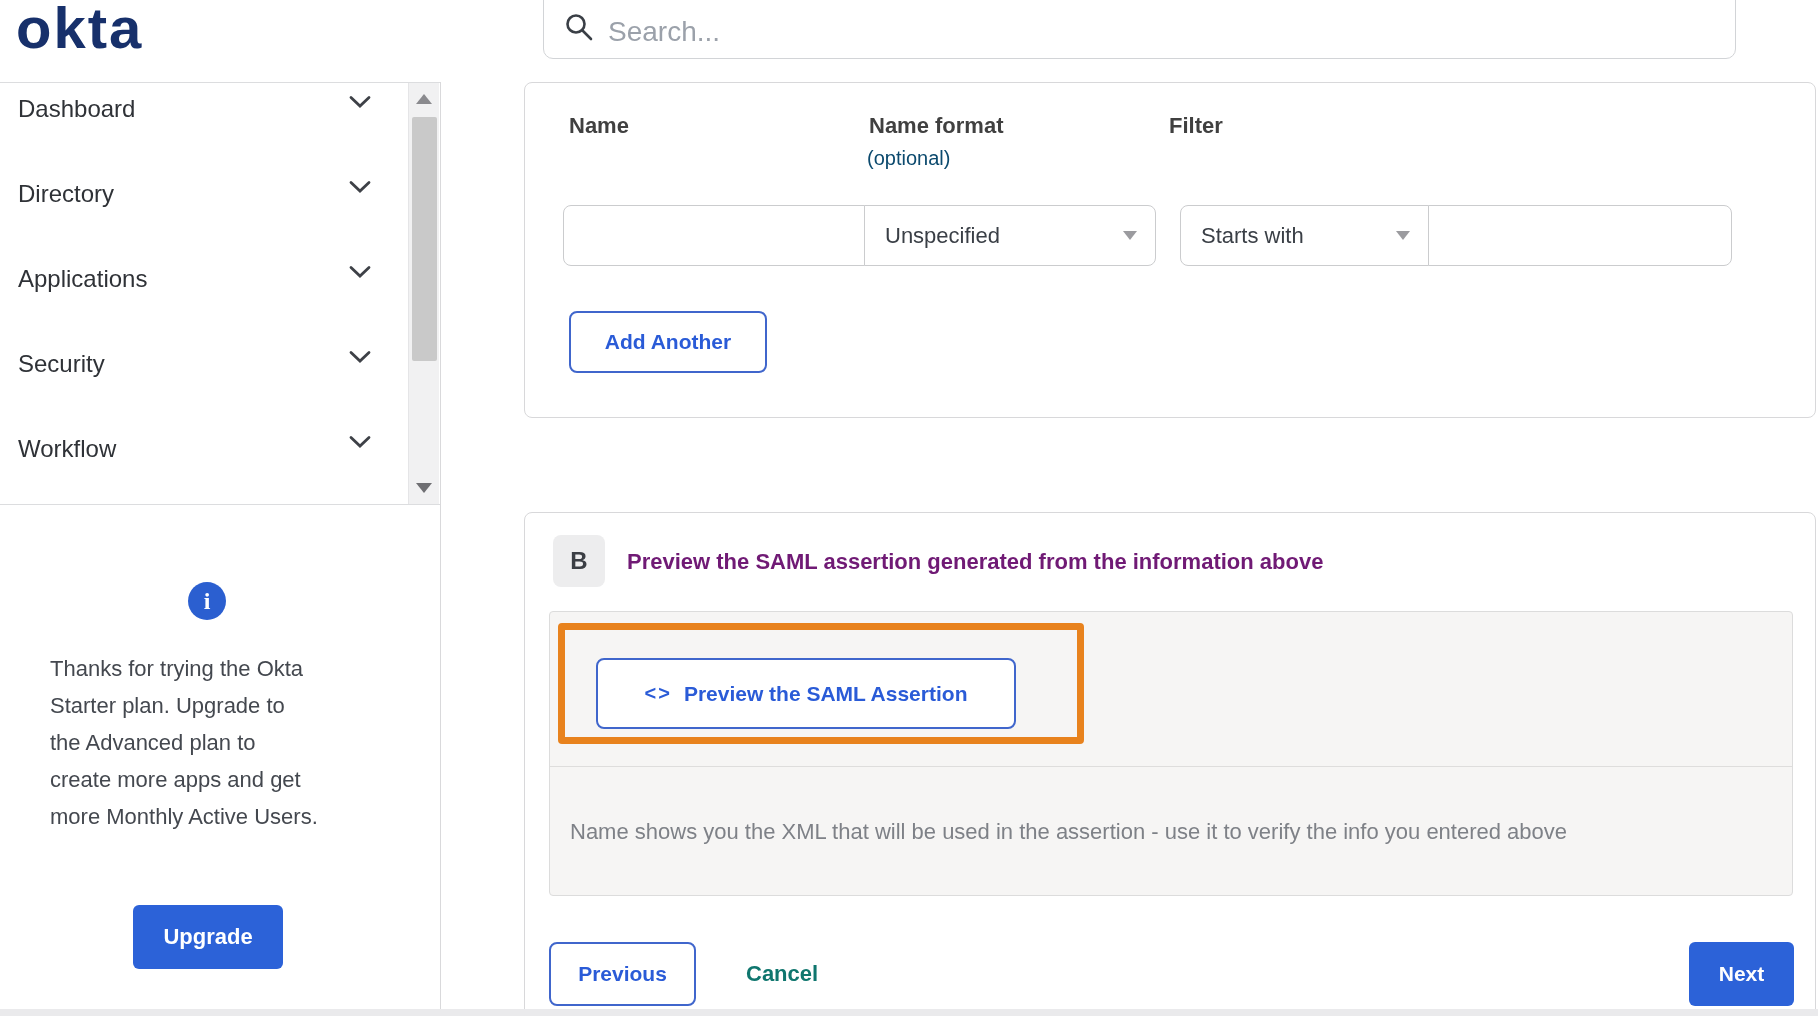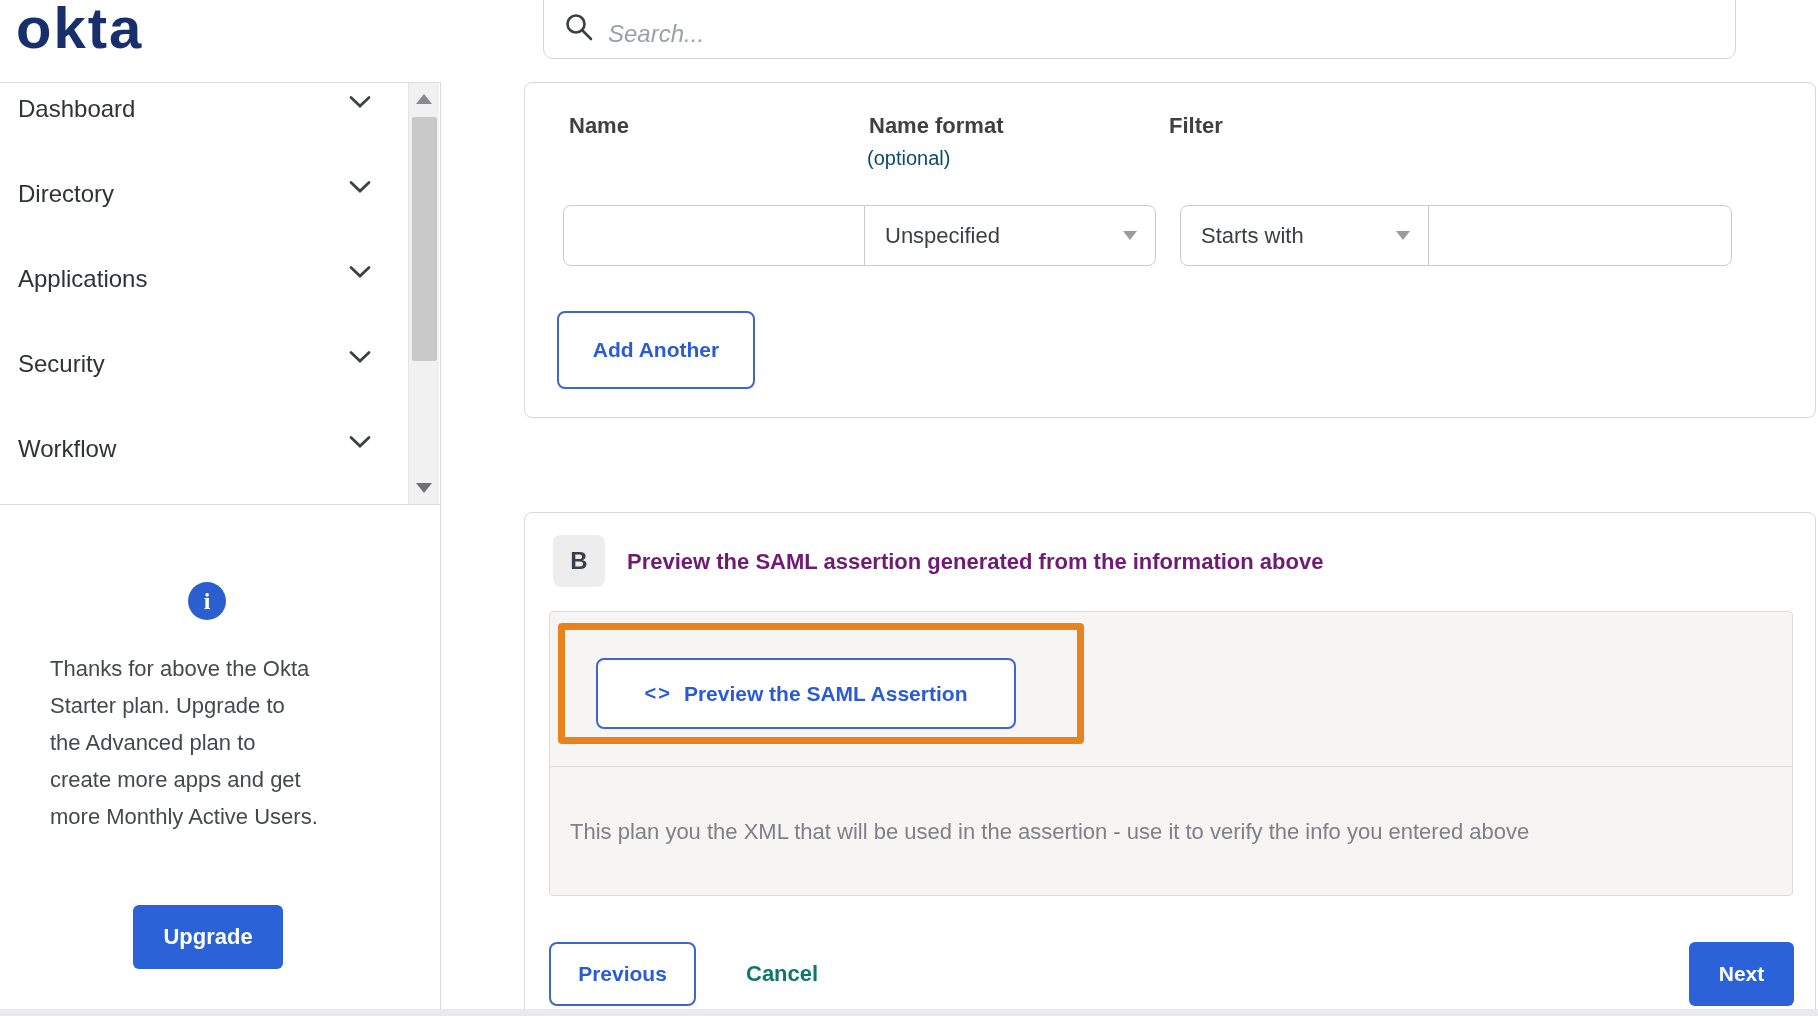--- a/index.html
+++ b/index.html
@@ -10,21 +10,21 @@
   }
   *{box-sizing:border-box;margin:0;padding:0;}
   html,body{width:1818px;height:1016px;overflow:hidden;background:#fff;}
   body{font-family:"Liberation Sans","DejaVu Sans",sans-serif;color:#2f3237;}
   .screen{position:relative;width:1818px;height:1016px;background:#fff;overflow:hidden;}
 
   
   .logo{position:absolute;left:16px;top:-6px;font-size:58px;font-weight:800;letter-spacing:2px;color:var(--navy);}
   .search-box{position:absolute;left:543px;top:-14px;width:1193px;height:73px;border:1px solid #d2d4d7;border-radius:10px;background:#fff;display:flex;align-items:flex-end;padding:0 20px 10px 20px;}
   .search-box .mag{flex:0 0 auto;margin-right:14px;margin-bottom:2px;}
-  .search-box input{flex:1;border:none;outline:none;font-size:24px;color:#3a3f46;background:transparent;font-family:inherit;font-style:italic;}
+  .search-box input{flex:1;border:none;outline:none;font-size:28px;color:#3a3f46;background:transparent;font-family:inherit;}
   .search-box input::placeholder{color:#9ba1aa;}
 
   
   .sidebar-nav{position:absolute;left:0;top:82px;width:440px;height:423px;background:#fff;border-top:1px solid #dcdddf;border-bottom:1px solid #dcdddf;}
   .nav-list{list-style:none;padding:12px 68px 0 18px;}
   .nav-item{height:85px;display:flex;align-items:flex-start;justify-content:space-between;cursor:pointer;}
   .nav-item .lbl{font-size:24px;font-weight:500;color:#2f3237;}
   .left-divider{position:absolute;left:440px;top:82px;width:1px;height:934px;background:#d9d9db;}
 
   
@@ -49,21 +49,21 @@
 
   .field-row{position:absolute;left:38px;top:122px;display:flex;}
   .txt-input{height:61px;border:1px solid #cbccce;background:#fff;font-size:22px;color:#3a3f46;padding:0 16px;outline:none;font-family:inherit;}
   .sel-box{height:61px;border:1px solid #cbccce;background:#fff;display:flex;align-items:center;justify-content:space-between;padding:0 18px 0 20px;font-size:22px;color:#3a3f46;cursor:pointer;}
   .caret{width:0;height:0;border-left:7px solid transparent;border-right:7px solid transparent;border-top:9px solid #9b9b9f;}
   .r-left{border-radius:8px 0 0 8px;}
   .r-right{border-radius:0 8px 8px 0;margin-left:-1px;}
   .grp-gap{width:24px;}
 
   .btn-outline{background:#fff;border:2px solid #4066cc;border-radius:8px;color:#2a5bd7;font-size:21px;font-weight:700;font-family:inherit;cursor:pointer;}
-  .add-another{position:absolute;left:32px;top:228px;width:198px;height:78px;}
+  .add-another{position:absolute;left:44px;top:228px;width:198px;height:62px;}
 
   
   .b-badge{position:absolute;left:28px;top:22px;width:52px;height:52px;border-radius:8px;background:#ededee;display:flex;align-items:center;justify-content:center;font-size:24px;font-weight:700;color:#3b3e44;}
   .b-title{position:absolute;left:102px;top:36px;font-size:22px;font-weight:700;color:#701a75;}
   .preview-panel{position:absolute;left:24px;top:98px;width:1244px;height:285px;background:#f6f5f4;border:1px solid #dcdcdc;border-radius:4px;}
   .highlight-box{position:absolute;left:8px;top:11px;width:526px;height:121px;border:7px solid var(--orange);border-radius:4px;pointer-events:none;}
   .preview-btn{position:absolute;left:46px;top:46px;width:420px;height:71px;background:#fff;border:2px solid #4066cc;border-radius:8px;display:flex;align-items:center;justify-content:center;gap:12px;color:#2a5bd7;font-size:21px;font-weight:700;font-family:inherit;cursor:pointer;}
   .code-glyph{font-size:20px;font-weight:700;letter-spacing:2px;color:#2a5bd7;}
   .panel-desc-row{position:absolute;left:0;top:154px;width:100%;height:130px;border-top:1px solid #dedddc;display:flex;align-items:center;padding-left:20px;}
   .panel-desc{font-size:22px;color:#7e8187;}
@@ -134,21 +134,21 @@
     <div class="vthumb"></div>
     <div class="arrow" style="bottom:4px;">
         <div class="tri-down"></div>
       </div>
   </div>
 
   <div class="left-divider"></div>
 
   <div class="info-icon">i</div>
   <div class="trial-note">
-    <div>Thanks for above the Okta</div>
+    <div>Thanks for trying the Okta</div>
     <div>Starter plan. Upgrade to</div>
     <div>the Advanced plan to</div>
     <div>create more apps and get</div>
     <div>more Monthly Active Users.</div>
   </div>
   <button class="upgrade-btn">Upgrade</button>
 
   <section class="card card-a">
     <div class="col-label" style="left:44px;top:30px;">Name</div>
     <div class="col-label" style="left:344px;top:30px;">Name format</div>
@@ -176,21 +176,21 @@
     <div class="b-badge">B</div>
     <div class="b-title">Preview the SAML assertion generated from the information above</div>
 
     <div class="preview-panel">
       <div class="highlight-box"></div>
       <button class="preview-btn">
         <span class="code-glyph">&lt;&gt;</span>
         <span>Preview the SAML Assertion</span>
       </button>
       <div class="panel-desc-row">
-        <span class="panel-desc">This plan you the XML that will be used in the assertion - use it to verify the info you entered above</span>
+        <span class="panel-desc">Name shows you the XML that will be used in the assertion - use it to verify the info you entered above</span>
       </div>
     </div>
 
     <button class="btn-outline prev-btn">Previous</button>
     <button class="cancel-link">Cancel</button>
     <button class="next-btn">Next</button>
   </section>
 
   <div class="bottom-strip"></div>
 

